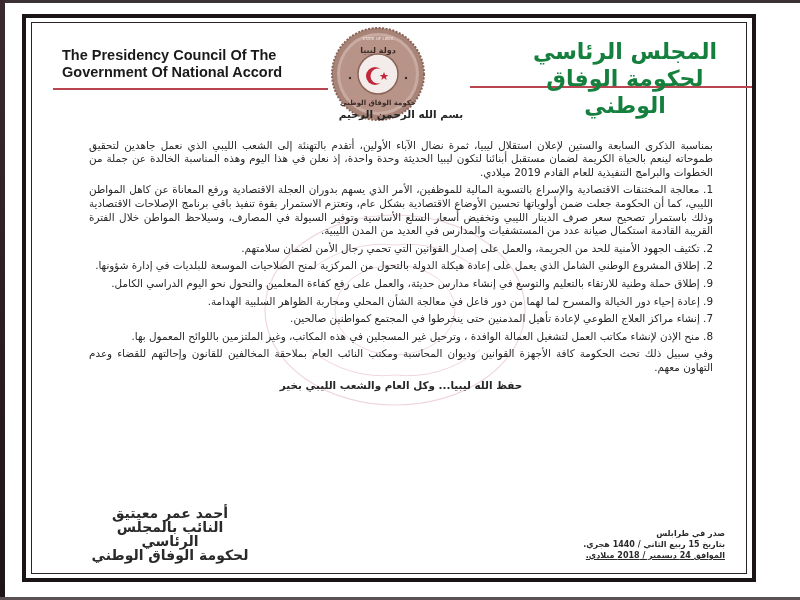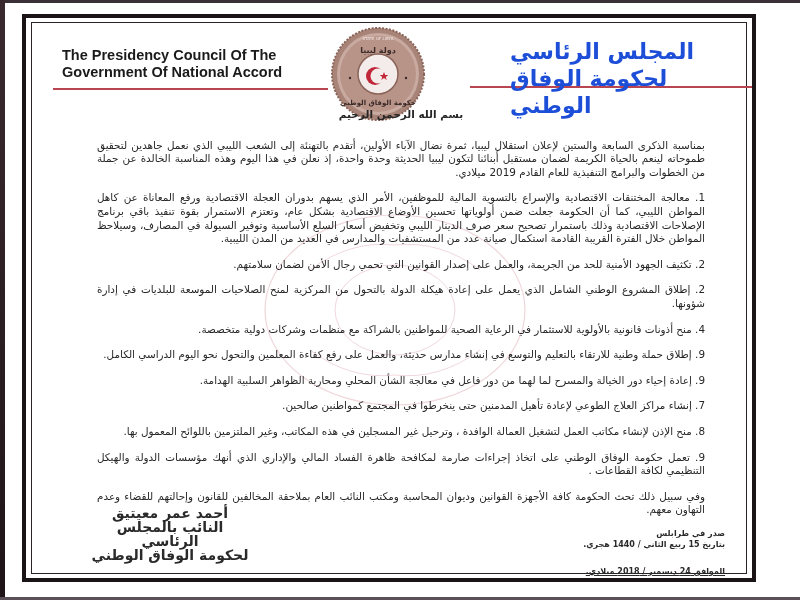--- a/index.html
+++ b/index.html
@@ -29,23 +29,23 @@
     border: 1.5px solid #2a2226;
     box-sizing: border-box;
   }
   .header-en {
     position: absolute; left: 54px; top: 47px; width: 270px;
     font-family: "Liberation Sans", sans-serif;
     font-weight: bold; font-size: 14.5px; line-height: 17px; color: #1a1a1a; margin-left: 8px;
   }
   .header-ar {
     position: absolute; right: 60px; top: 38px; width: 230px;
-    direction: rtl; text-align: left;
+    direction: rtl; text-align: center;
     font-family: "DejaVu Sans", sans-serif;
-    font-weight: bold; font-size: 22px; line-height: 27px; color: #1d4ed8;
+    font-weight: bold; font-size: 22px; line-height: 27px; color: #15803d;
   }
   .rule-left {
     position: absolute; left: 53px; top: 88px; width: 275px; height: 1.5px; background: #b8454f;
   }
   .rule-right {
     position: absolute; left: 470px; top: 86px; width: 282px; height: 1.5px; background: #b8454f;
   }
   .seal {
     position: absolute; left: 330px; top: 26px; width: 96px; height: 96px;
   }
@@ -55,37 +55,37 @@
   }
   .body-text {
     position: absolute; left: 85px; top: 108px; width: 632px;
     direction: rtl; text-align: justify;
     font-family: "DejaVu Sans", sans-serif;
     font-size: 10.4px; line-height: 13.6px; color: #262626;
   }
   .basmala {
     text-align: center; font-weight: bold; font-size: 10.5px; margin-bottom: 17px;
   }
-  .body-text p { margin: 12px; }
+  .body-text p { margin: 4px; }
   .closing {
     text-align: center; font-weight: bold; margin-top: 2px;
   }
   .signature {
     position: absolute; left: 90px; top: 506px; width: 160px;
     direction: rtl; text-align: center;
     font-family: "DejaVu Sans", sans-serif;
     font-weight: bold; font-size: 14px; line-height: 14px; color: #2a2a2a;
   }
   .issued {
     position: absolute; left: 545px; top: 528px; width: 180px;
     direction: rtl; text-align: right;
     font-family: "DejaVu Sans", sans-serif;
     font-size: 8px; line-height: 11px; color: #2a2a2a; font-weight: bold;
   }
-  .issued .underline { text-decoration: underline; margin-top: 16px; }
+  .issued .underline { text-decoration: underline; }
 </style>
 </head>
 <body>
 
 <div class="edge-top"></div>
 <div class="edge-left"></div>
 <div class="edge-bottom"></div>
 
 <div class="frame-outer"></div>
 <div class="frame-inner"></div>
@@ -133,27 +133,26 @@
     <path d="M60 140 Q100 170 145 165 Q190 170 230 140" fill="none" stroke="#c06070" stroke-width="1"></path>
   </svg>
 </div>
 
 <div class="body-text">
   <div class="basmala">بسم الله الرحمن الرحيم</div>
   <p>بمناسبة الذكرى السابعة والستين لإعلان استقلال ليبيا، ثمرة نضال الآباء الأولين، أتقدم بالتهنئة إلى الشعب الليبي الذي نعمل جاهدين لتحقيق طموحاته لينعم بالحياة الكريمة لضمان مستقبل أبنائنا لتكون ليبيا الحديثة وحدة واحدة، إذ نعلن في هذا اليوم وهذه المناسبة الخالدة عن جملة من الخطوات والبرامج التنفيذية للعام القادم 2019 ميلادي.</p>
   <p>1. معالجة المختنقات الاقتصادية والإسراع بالتسوية المالية للموظفين، الأمر الذي يسهم بدوران العجلة الاقتصادية ورفع المعاناة عن كاهل المواطن الليبي، كما أن الحكومة جعلت ضمن أولوياتها تحسين الأوضاع الاقتصادية بشكل عام، وتعتزم الاستمرار بقوة تنفيذ باقي برنامج الإصلاحات الاقتصادية وذلك باستمرار تصحيح سعر صرف الدينار الليبي وتخفيض أسعار السلع الأساسية وتوفير السيولة في المصارف، وسيلاحظ المواطن خلال الفترة القريبة القادمة استكمال صيانة عدد من المستشفيات والمدارس في العديد من المدن الليبية.</p>
   <p>2. تكثيف الجهود الأمنية للحد من الجريمة، والعمل على إصدار القوانين التي تحمي رجال الأمن لضمان سلامتهم.</p>
   <p>2. إطلاق المشروع الوطني الشامل الذي يعمل على إعادة هيكلة الدولة بالتحول من المركزية لمنح الصلاحيات الموسعة للبلديات في إدارة شؤونها.</p>
-  <p>4. منح أذونات قانونية بالأولوية للاستثمار في الرعاية الصحية للمواطنين بالشراكة مع منظمات وشركات دولية متخصصة.</p>
   <p>9. إطلاق حملة وطنية للارتقاء بالتعليم والتوسع في إنشاء مدارس حديثة، والعمل على رفع كفاءة المعلمين والتحول نحو اليوم الدراسي الكامل.</p>
   <p>9. إعادة إحياء دور الخيالة والمسرح لما لهما من دور فاعل في معالجة الشأن المحلي ومحاربة الظواهر السلبية الهدامة.</p>
   <p>7. إنشاء مراكز العلاج الطوعي لإعادة تأهيل المدمنين حتى ينخرطوا في المجتمع كمواطنين صالحين.</p>
   <p>8. منح الإذن لإنشاء مكاتب العمل لتشغيل العمالة الوافدة ، وترحيل غير المسجلين في هذه المكاتب، وغير الملتزمين باللوائح المعمول بها.</p>
-  <p>9. تعمل حكومة الوفاق الوطني على اتخاذ إجراءات صارمة لمكافحة ظاهرة الفساد المالي والإداري الذي أنهك مؤسسات الدولة والهيكل التنظيمي لكافة القطاعات .</p>
   <p>وفي سبيل ذلك تحث الحكومة كافة الأجهزة القوانين وديوان المحاسبة ومكتب النائب العام بملاحقة المخالفين للقانون وإحالتهم للقضاء وعدم التهاون معهم.</p>
+  <div class="closing">حفظ الله ليبيا... وكل العام والشعب الليبي بخير</div>
 </div>
 
 <div class="signature">
   <div>أحمد عمر معيتيق</div>
   <div>النائب بالمجلس الرئاسي</div>
   <div>لحكومة الوفاق الوطني</div>
 </div>
 
 <div class="issued">
   <div>صدر في طرابلس</div>

